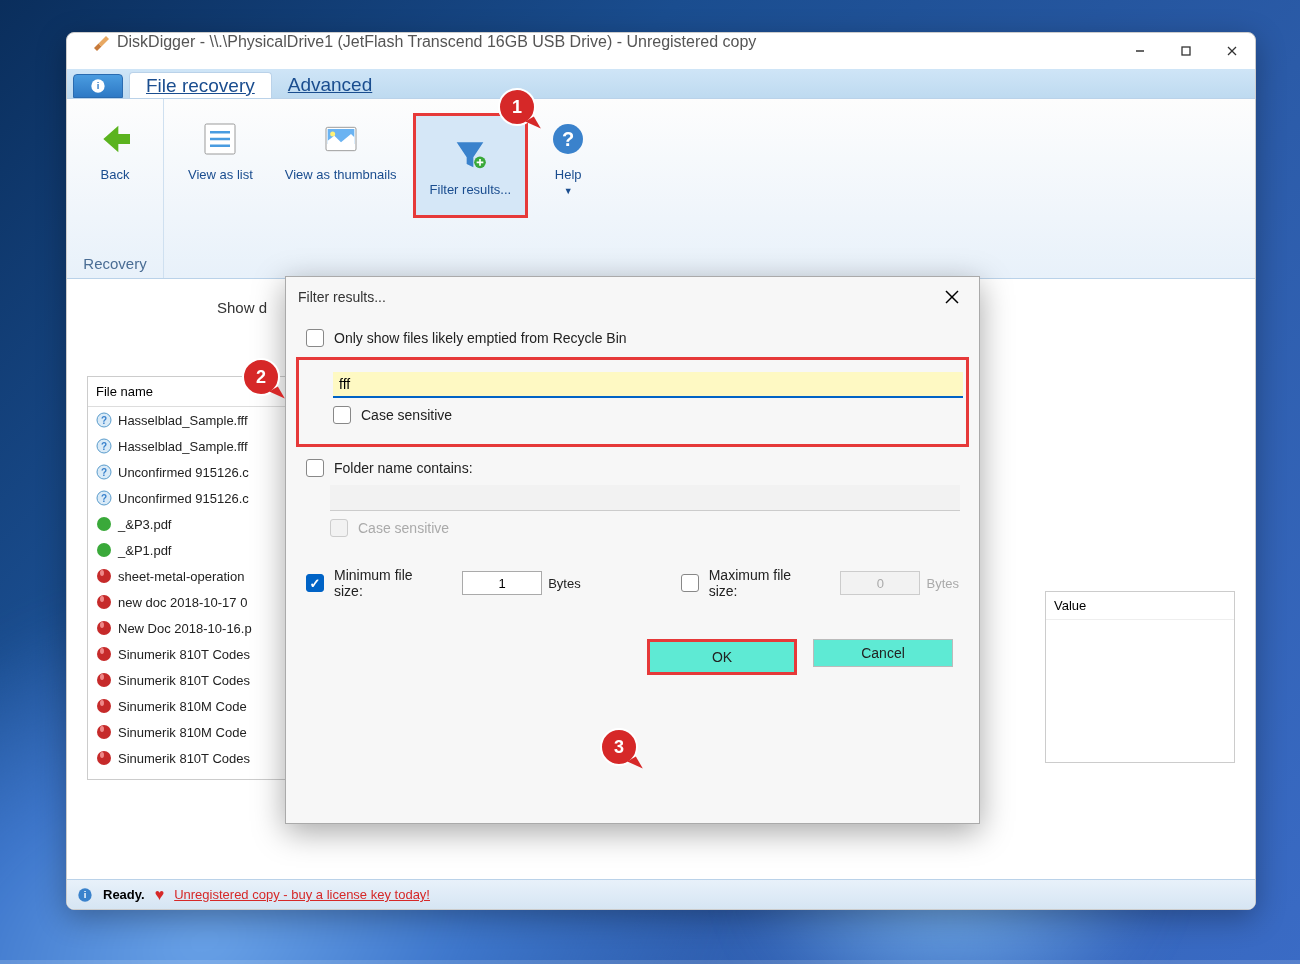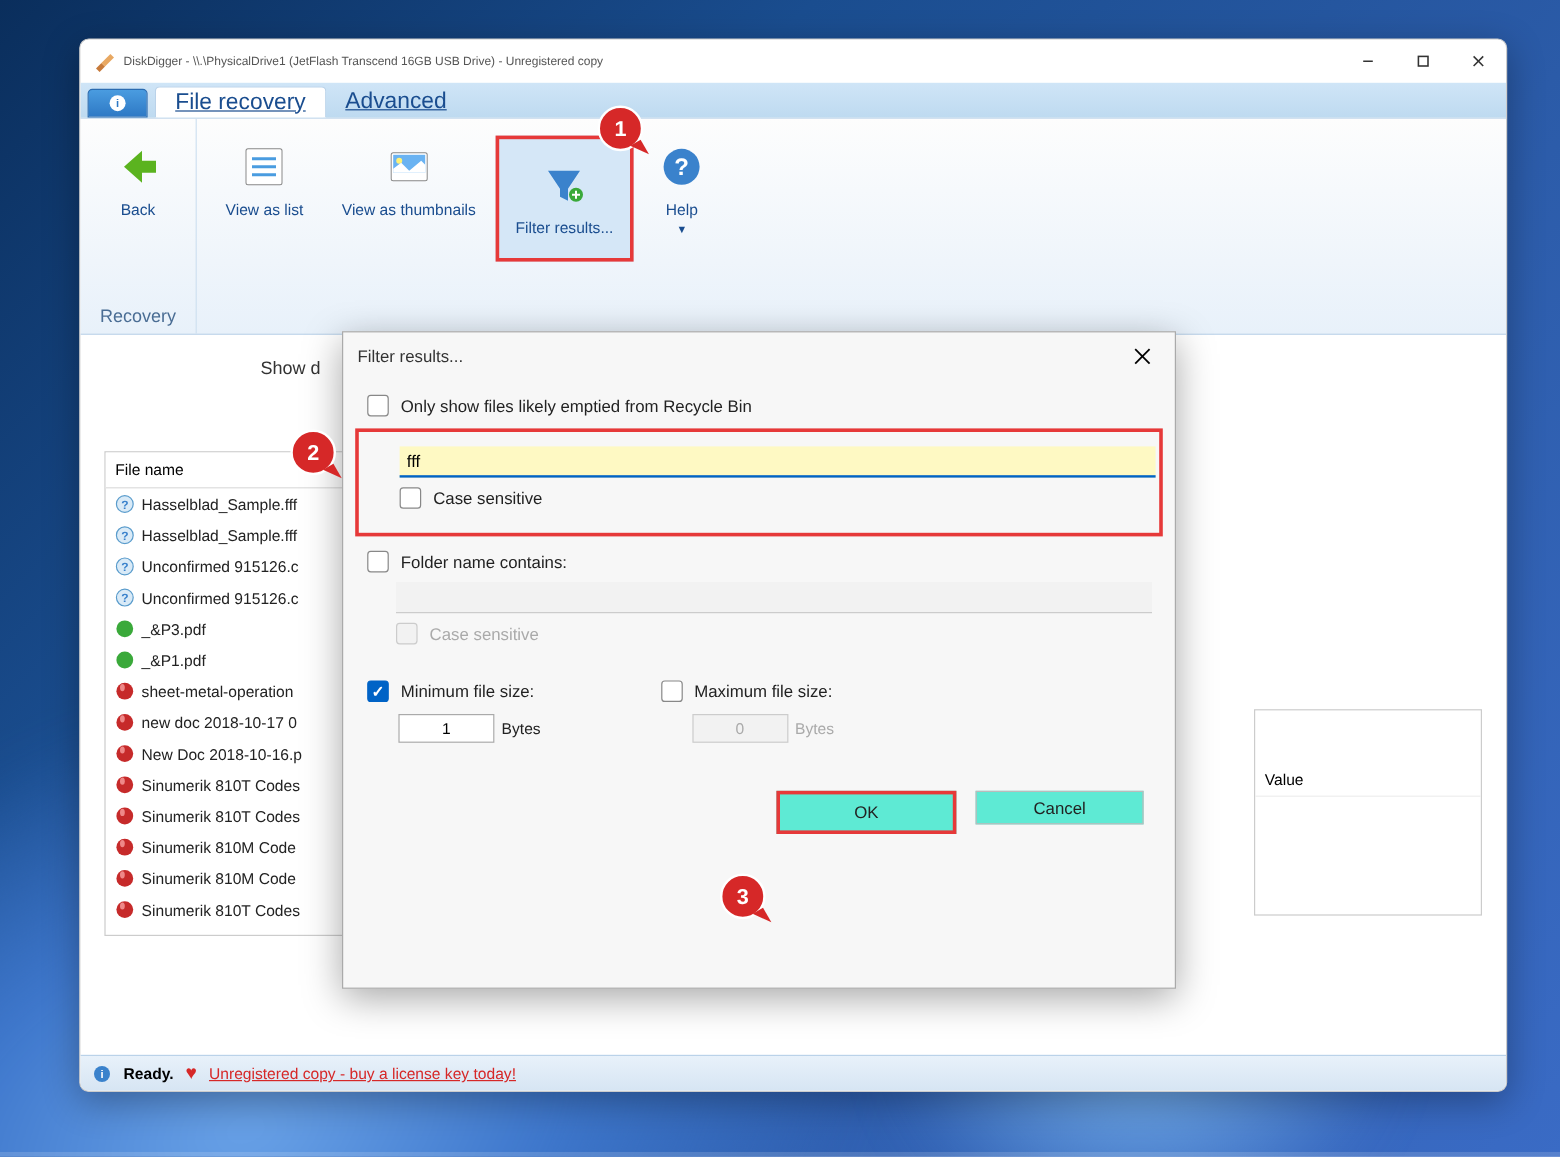--- a/index.html
+++ b/index.html
@@ -22,22 +22,22 @@
     border-radius: 50%; filter: blur(25px);
   }
   .window {
     position: absolute; top: 32px; left: 66px;
     width: 1190px; height: 878px;
     background: #fff; border: 1px solid #ccc;
     border-radius: 8px; overflow: hidden;
     box-shadow: 0 8px 30px rgba(0,0,0,.3);
   }
   .titlebar {
-    height: 36px; display: flex; align-items: center;
-    padding-left: 10px; font-size: 10px; color: #555;
+    height: 36px; display: flex; align-items: flex-start;
+    padding-left: 24px; font-size: 16px; color: #555;
   }
   .titlebar-icon { width: 18px; height: 18px; margin-right: 8px; }
   .titlebar-txt { flex: 1; }
   .titlebar-btns { display: flex; }
   .title-btn { width: 46px; height: 36px; display: flex; align-items: center; justify-content: center; color: #000; }
   .ribbon-tabs {
     height: 30px; background: linear-gradient(#cfe5f7,#bedaf0);
     display: flex; align-items: flex-end; padding-left: 6px;
     border-bottom: 1px solid #bad2e9;
   }
@@ -86,21 +86,21 @@
     border-bottom: 1px solid #ddd; padding-left: 8px;
     font-size: 13px; background: #fff;
   }
   .file-row {
     height: 26px; display: flex; align-items: center;
     padding-left: 8px; font-size: 13px; color: #222;
     white-space: nowrap; overflow: hidden;
   }
   .file-icon { width: 16px; height: 16px; margin-right: 6px; flex-shrink: 0; }
   .right-panel { width: 190px; border: 1px solid #ccc; background: #fff; margin-top: 292px; height: 172px; }
-  .right-panel-head { font-size: 13px; padding: 6px 8px; border-bottom: 1px solid #eee; margin-top: 44px; }
+  .right-panel-head { font-size: 13px; padding: 6px 8px; border-bottom: 1px solid #eee; }
   .statusbar {
     height: 30px; background: linear-gradient(#e8f1fa,#d6e5f3);
     border-top: 1px solid #bad2e9;
     display: flex; align-items: center; padding: 0 10px;
     font-size: 13px; gap: 10px;
   }
   .status-info-icon { width: 16px; height: 16px; }
   .status-link { color: #d62828; text-decoration: underline; cursor: pointer; }
   .heart { color: #d62828; font-size: 16px; }
 
@@ -127,21 +127,21 @@
     width: 630px; height: 26px; background: #fef9c3;
     border: none; border-bottom: 2px solid #0063c6;
     margin-left: 24px; padding: 2px 6px; font-size: 14px;
   }
   .text-input.disabled { background: #f2f2f2; border-bottom: 1px solid #ccc; color: #aaa; }
   .small-input { width: 80px; height: 24px; text-align: center; font-size: 13px; border: 1px solid #aaa; }
   .small-input.disabled { background: #f2f2f2; color: #aaa; border-color: #ccc; }
   .unit-label { font-size: 13px; margin-left: 6px; }
   .unit-label.disabled { color: #aaa; }
   .size-row { display: flex; gap: 100px; margin-top: 30px; }
-  .size-col { display: flex; flex-direction: column; gap: 10px; }
+  .size-col { display: flex; flex-direction: row; gap: 10px; }
   .size-head { display: flex; align-items: center; gap: 10px; }
   .size-input-row { display: flex; align-items: center; margin-left: 26px; }
   .dialog-buttons { display: flex; gap: 16px; justify-content: flex-end; margin-top: 40px; padding-right: 6px; }
   .dlg-btn {
     width: 140px; height: 28px; border: 1px solid #bbb;
     background: #5eead4; font-size: 14px; cursor: pointer;
     display: flex; align-items: center; justify-content: center;
   }
   .dlg-btn.highlighted { border: 3px solid #e63939; width: 150px; height: 36px; }
 

